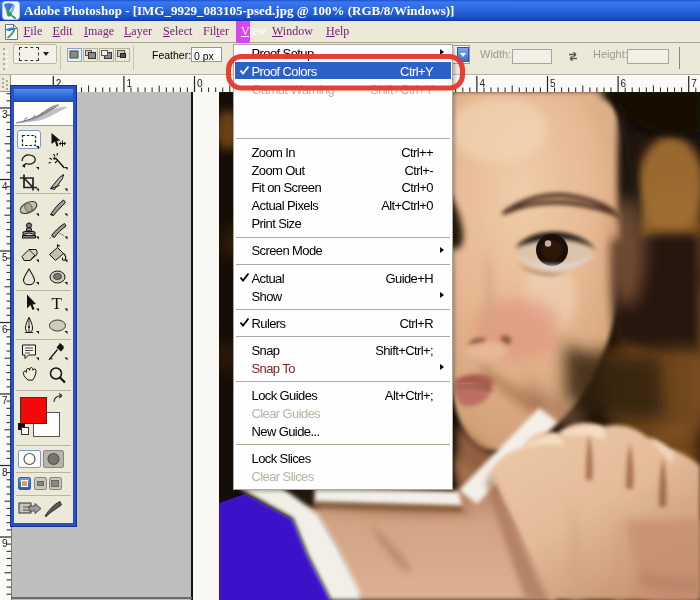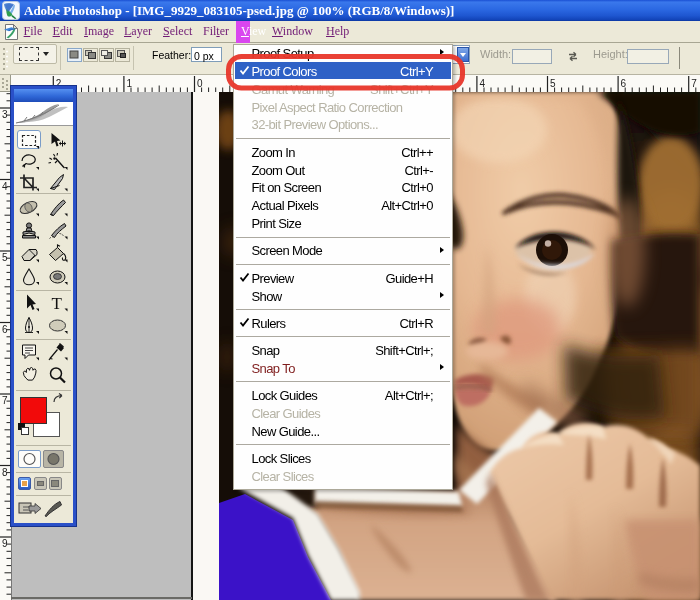--- a/index.html
+++ b/index.html
@@ -578,40 +578,38 @@
     <span style="position:absolute;left:19px;top:1.8px;color:#000;white-space:nowrap">Proof Setup</span>
     <div style="position:absolute;right:9px;top:5.2px;width:0;height:0;border-top:3.8px solid transparent;border-bottom:3.8px solid transparent;border-left:4.5px solid #000"></div>
 <div style="position:absolute;left:2.5px;right:2.5px;top:18.4px;height:16.9px;background:#2E61C6"></div>
     <svg style="position:absolute;left:6px;top:21.4px" width="11" height="11" viewBox="0 0 11 11">
       <path d="M1.5,5.5 L4,8.5 L9.5,1.5" stroke="#fff" stroke-width="1.8" fill="none"></path>
     </svg>
     <span style="position:absolute;left:19px;top:19.7px;color:#fff;white-space:nowrap">Proof Colors</span>
     <span style="position:absolute;right:20px;top:19.7px;color:#fff;white-space:nowrap">Ctrl+Y</span>
 <span style="position:absolute;left:19px;top:37.6px;color:#B6B3A5;white-space:nowrap">Gamut Warning</span>
     <span style="position:absolute;right:20px;top:37.6px;color:#B6B3A5;white-space:nowrap">Shift+Ctrl+Y</span>
-<span style="position:absolute;left:19px;top:55.5px;color:#B6B3A5;white-space:nowrap">Pixel Aspect Ratio Correction</span>
-<span style="position:absolute;left:19px;top:73.4px;color:#B6B3A5;white-space:nowrap">32-bit Preview Options...</span>
 <div style="position:absolute;left:3px;right:3px;top:93.7px;height:1px;background:#ACA9A0"></div>
 <span style="position:absolute;left:19px;top:100.6px;color:#000;white-space:nowrap">Zoom In</span>
     <span style="position:absolute;right:20px;top:100.6px;color:#000;white-space:nowrap">Ctrl++</span>
 <span style="position:absolute;left:19px;top:118.5px;color:#000;white-space:nowrap">Zoom Out</span>
     <span style="position:absolute;right:20px;top:118.5px;color:#000;white-space:nowrap">Ctrl+-</span>
 <span style="position:absolute;left:19px;top:136.4px;color:#000;white-space:nowrap">Fit on Screen</span>
     <span style="position:absolute;right:20px;top:136.4px;color:#000;white-space:nowrap">Ctrl+0</span>
 <span style="position:absolute;left:19px;top:154.3px;color:#000;white-space:nowrap">Actual Pixels</span>
     <span style="position:absolute;right:20px;top:154.3px;color:#000;white-space:nowrap">Alt+Ctrl+0</span>
 <span style="position:absolute;left:19px;top:172.2px;color:#000;white-space:nowrap">Print Size</span>
 <div style="position:absolute;left:3px;right:3px;top:192.5px;height:1px;background:#ACA9A0"></div>
 <span style="position:absolute;left:19px;top:199.4px;color:#000;white-space:nowrap">Screen Mode</span>
     <div style="position:absolute;right:9px;top:202.8px;width:0;height:0;border-top:3.8px solid transparent;border-bottom:3.8px solid transparent;border-left:4.5px solid #000"></div>
 <div style="position:absolute;left:3px;right:3px;top:219.7px;height:1px;background:#ACA9A0"></div>
 <svg style="position:absolute;left:6px;top:228.3px" width="11" height="11" viewBox="0 0 11 11">
       <path d="M1.5,5.5 L4,8.5 L9.5,1.5" stroke="#000" stroke-width="1.8" fill="none"></path>
     </svg>
-    <span style="position:absolute;left:19px;top:226.6px;color:#000;white-space:nowrap">Preview</span>
+    <span style="position:absolute;left:19px;top:226.6px;color:#000;white-space:nowrap">Actual</span>
     <span style="position:absolute;right:20px;top:226.6px;color:#000;white-space:nowrap">Guide+H</span>
 <span style="position:absolute;left:19px;top:244.5px;color:#000;white-space:nowrap">Show</span>
     <div style="position:absolute;right:9px;top:247.9px;width:0;height:0;border-top:3.8px solid transparent;border-bottom:3.8px solid transparent;border-left:4.5px solid #000"></div>
 <div style="position:absolute;left:3px;right:3px;top:264.8px;height:1px;background:#ACA9A0"></div>
 <svg style="position:absolute;left:6px;top:273.4px" width="11" height="11" viewBox="0 0 11 11">
       <path d="M1.5,5.5 L4,8.5 L9.5,1.5" stroke="#000" stroke-width="1.8" fill="none"></path>
     </svg>
     <span style="position:absolute;left:19px;top:271.7px;color:#000;white-space:nowrap">Rulers</span>
     <span style="position:absolute;right:20px;top:271.7px;color:#000;white-space:nowrap">Ctrl+R</span>
 <div style="position:absolute;left:3px;right:3px;top:292.0px;height:1px;background:#ACA9A0"></div>

